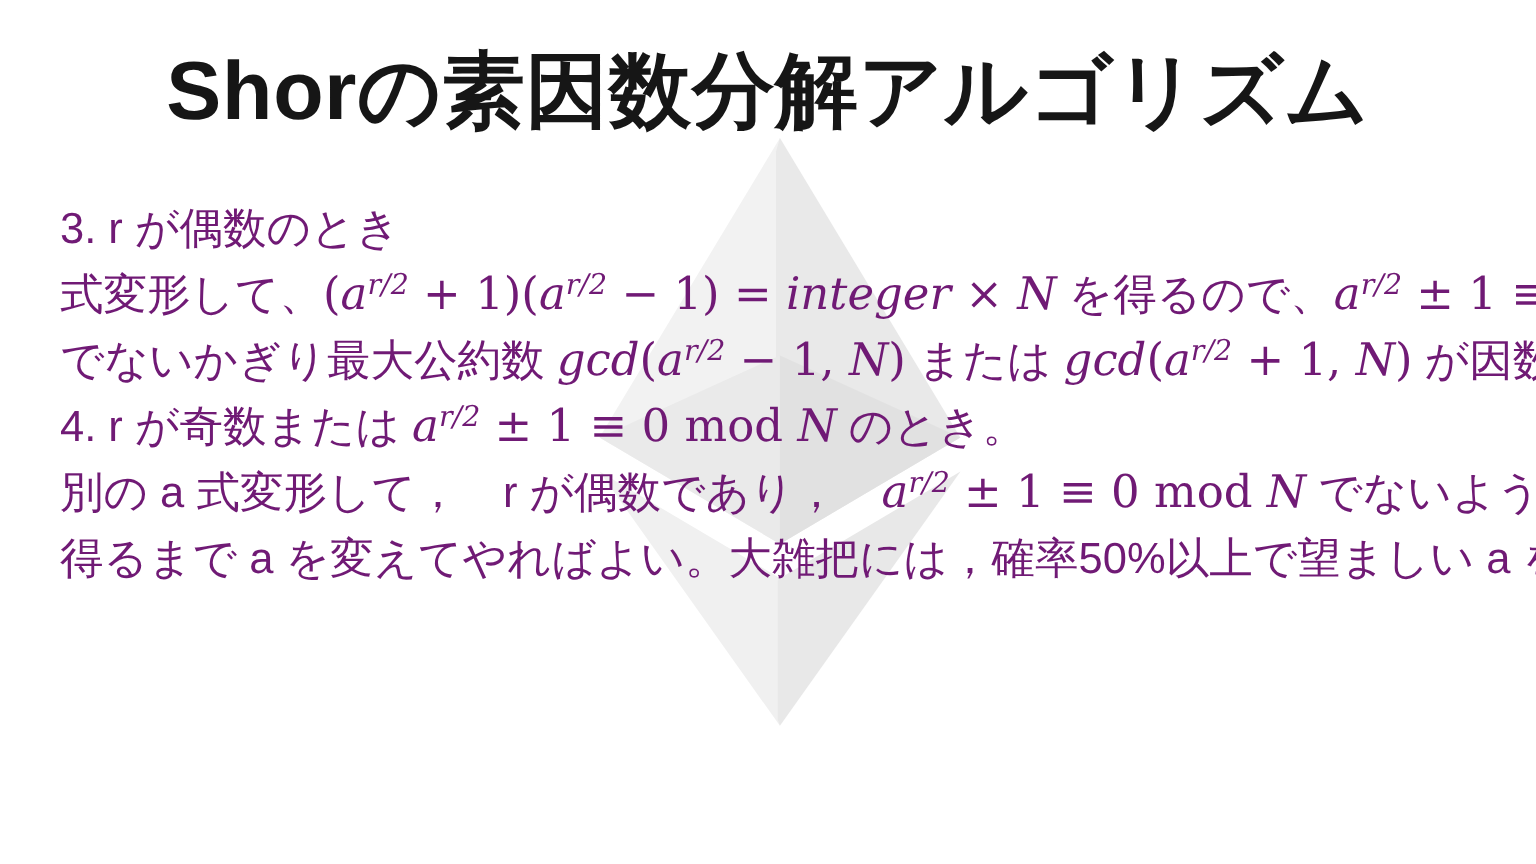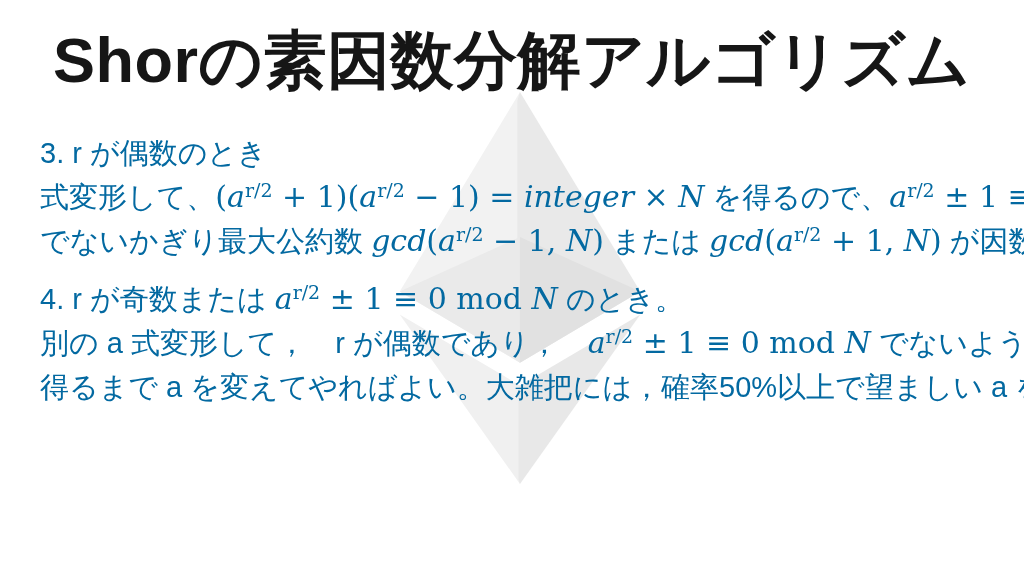--- a/index.html
+++ b/index.html
@@ -19,56 +19,57 @@
     z-index: 0;
     pointer-events: none;
   }
 
   .title {
     position: absolute;
     top: 24px; left: 0;
     width: 1024px;
     margin: 0;
     text-align: center;
-    font-size: 63px;
+    font-size: 55px;
     line-height: 72px;
     font-weight: bold;
     letter-spacing: 0.5px;
     color: #161616;
     z-index: 1;
     white-space: nowrap;
   }
 
   .body-text {
     position: absolute;
     left: 40px; top: 131px;
     width: 960px;
     z-index: 1;
-    color: #0369a1;
+    color: #701a75;
     font-size: 29px;
   }
   .line {
     line-height: 44px;
     height: 44px;
     white-space: nowrap;
   }
-  .line.gap { margin-top: 14px; }
+  .line.gap { }
 
   .seg-t { font-family: "Liberation Sans", "DejaVu Sans", sans-serif; }
   .seg-m {
     font-family: "DejaVu Serif", "Liberation Serif", serif;
     font-style: italic;
     font-size: 30px;
   }
   .seg-r {
     font-family: "DejaVu Serif", "Liberation Serif", serif;
     font-size: 30px;
   }
   .seg-s {
     font-family: "DejaVu Serif", "Liberation Serif", serif;
+    font-style: italic;
     font-size: 19px;
     position: relative;
     top: -0.55em;
   }
 </style>
 </head>
 <body>
 
 <div class="slide">
 

